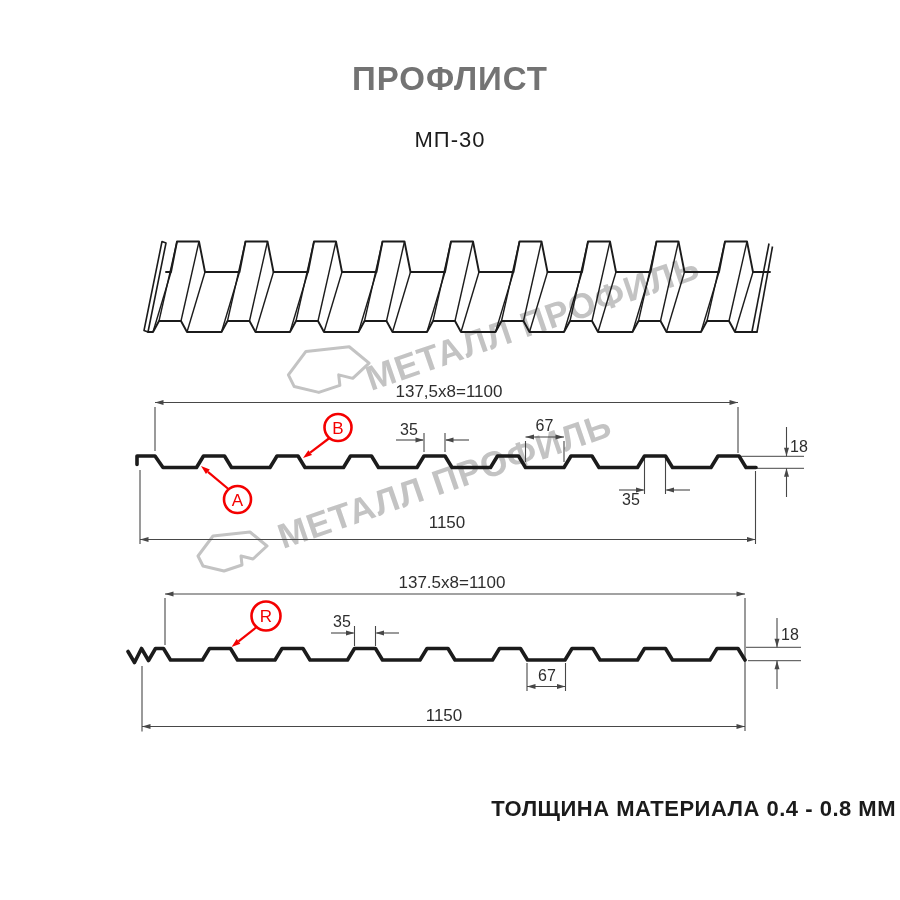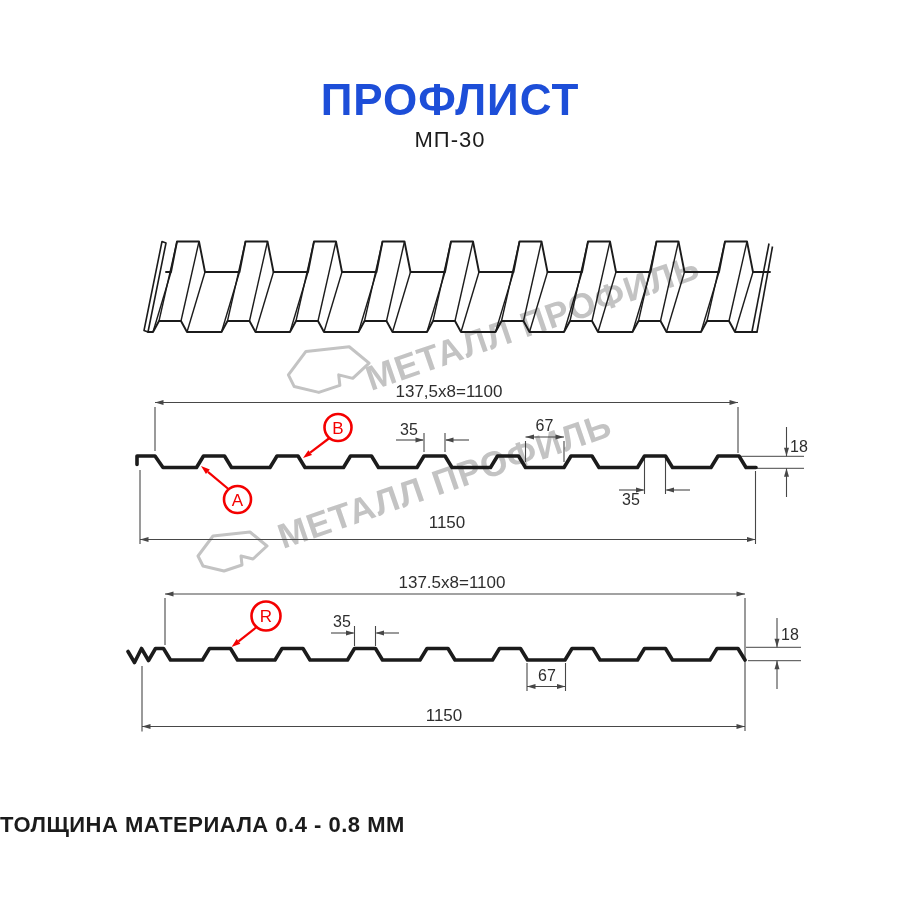--- a/index.html
+++ b/index.html
@@ -1,23 +1,23 @@
 <!DOCTYPE html>
 <html><head>
 <meta charset="utf-8">
 <style>
   html,body{margin:0;padding:0;background:#fff;}
   .canvas{position:relative;width:900px;height:900px;background:#fff;overflow:hidden;
           font-family:"Liberation Sans","DejaVu Sans",sans-serif;}
-  .title{position:absolute;top:75px;left:0;right:0;text-align:center;
-         font-size:44px;font-weight:800;letter-spacing:1px;color:#1d4ed8;}
+  .title{position:absolute;top:60px;left:0;right:0;text-align:center;
+         font-size:33px;font-weight:800;letter-spacing:1px;color:#737373;}
   .subtitle{position:absolute;top:127px;left:0;right:0;text-align:center;
          font-size:22px;font-weight:500;letter-spacing:1px;color:#1b1b1b;}
-  .footer{position:absolute;top:796px;left:0;right:4px;text-align:left;
-         font-size:22px;font-weight:600;letter-spacing:.5px;color:#1b1b1b;margin-top:16px;}
+  .footer{position:absolute;top:796px;left:0;right:4px;text-align:right;
+         font-size:22px;font-weight:600;letter-spacing:.5px;color:#1b1b1b;}
   svg{position:absolute;left:0;top:0;}
   svg text{font-family:"Liberation Sans","DejaVu Sans",sans-serif;}
 </style>
 </head>
 <body>
 
 <div class="canvas">
   <div class="title">ПРОФЛИСТ</div>
   <div class="subtitle">МП-30</div>
   <svg id="drawing" width="900" height="900" viewBox="0 0 900 900">

